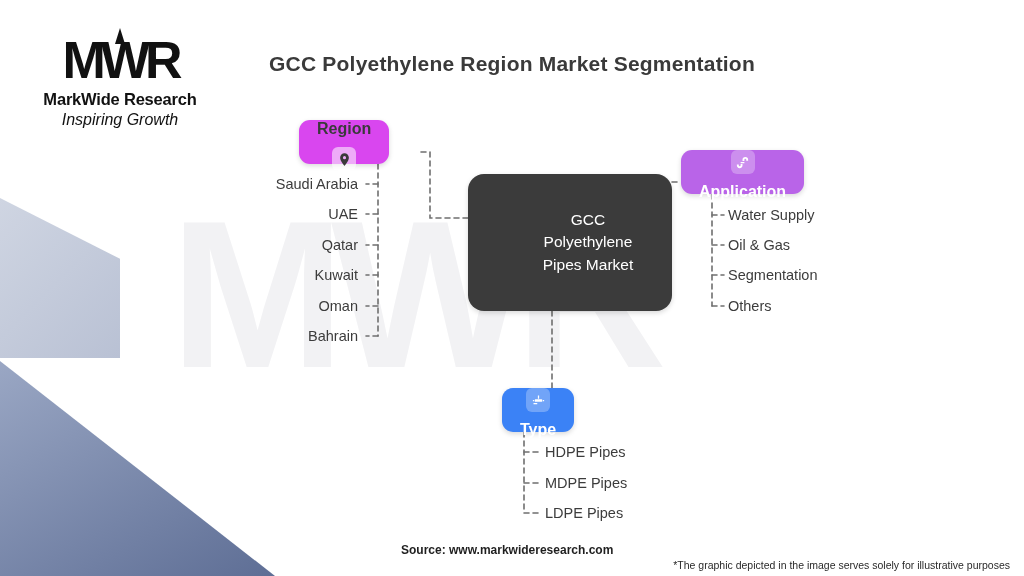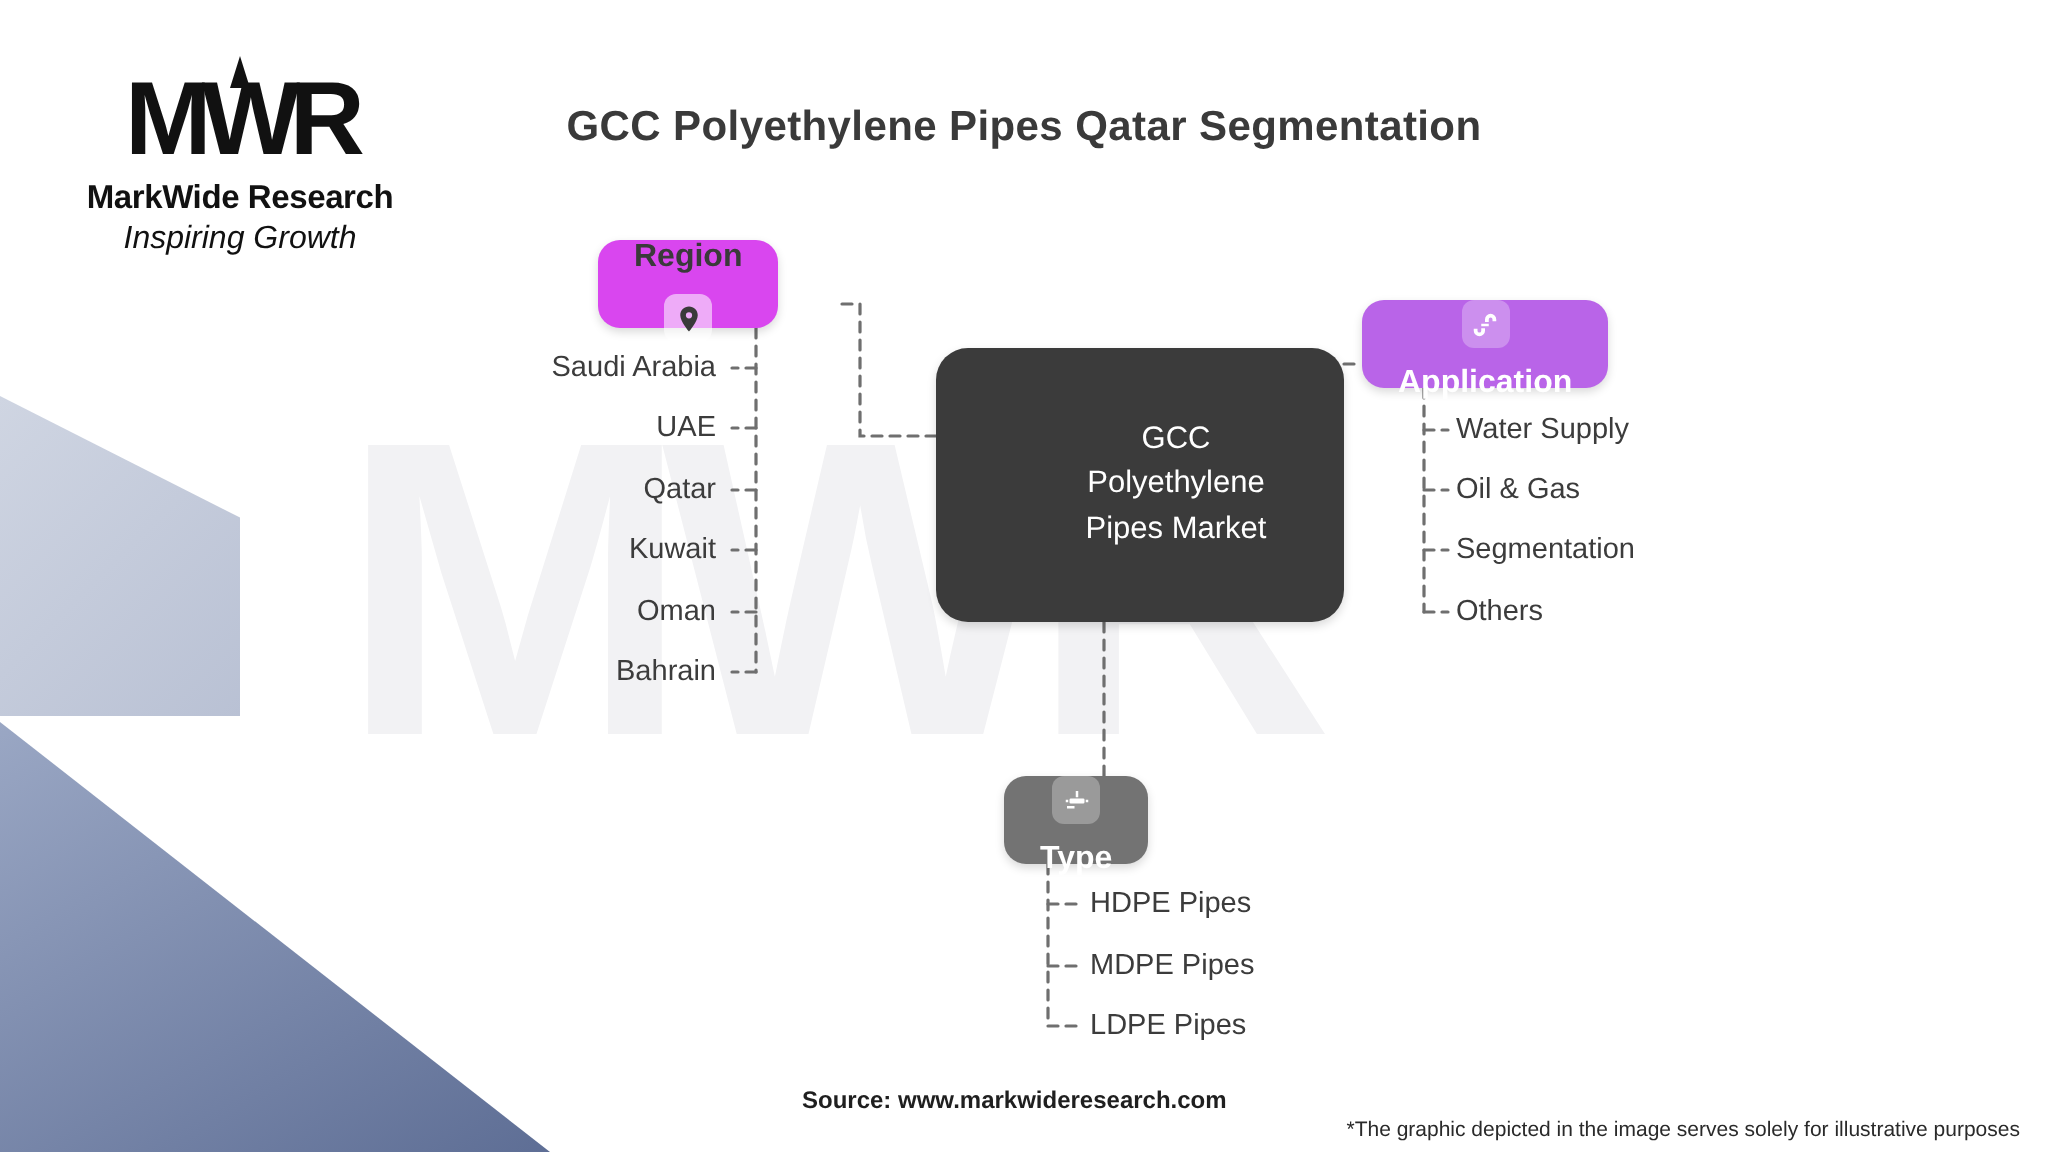--- a/index.html
+++ b/index.html
@@ -145,21 +145,21 @@
   }
   .pill-application {
     left: 681px;
     top: 150px;
     background: #b964e8;
     color: #ffffff;
   }
   .pill-type {
     left: 502px;
     top: 388px;
-    background: #737373;
+    background: #3b82f6;
     color: #ffffff;
   }
   .pill-icon {
     width: 24px;
     height: 24px;
     border-radius: 6px;
     background: rgba(255,255,255,0.28);
     display: flex;
     align-items: center;
     justify-content: center;
@@ -213,21 +213,21 @@
 
 <div class="logo">
   <div class="logo-mark">
     <span class="tick"></span>
     <span>MWR</span>
   </div>
   <div class="logo-name">MarkWide Research</div>
   <div class="logo-tagline">Inspiring Growth</div>
 </div>
 
-<div class="title">GCC Polyethylene Pipes Qatar Segmentation</div>
+<div class="title">GCC Polyethylene Region Market Segmentation</div>
 
 <svg class="svg-layer">
   <g stroke="#6f6f6f" stroke-width="1.6" fill="none" stroke-dasharray="5,4" stroke-linecap="round">
 
     <path d="M468,218 L430,218 L430,152 L420,152"></path>
 
     <path d="M378,164 L378,336"></path>
     <path d="M378,184 L366,184"></path>
     <path d="M378,214 L366,214"></path>
     <path d="M378,245 L366,245"></path>

